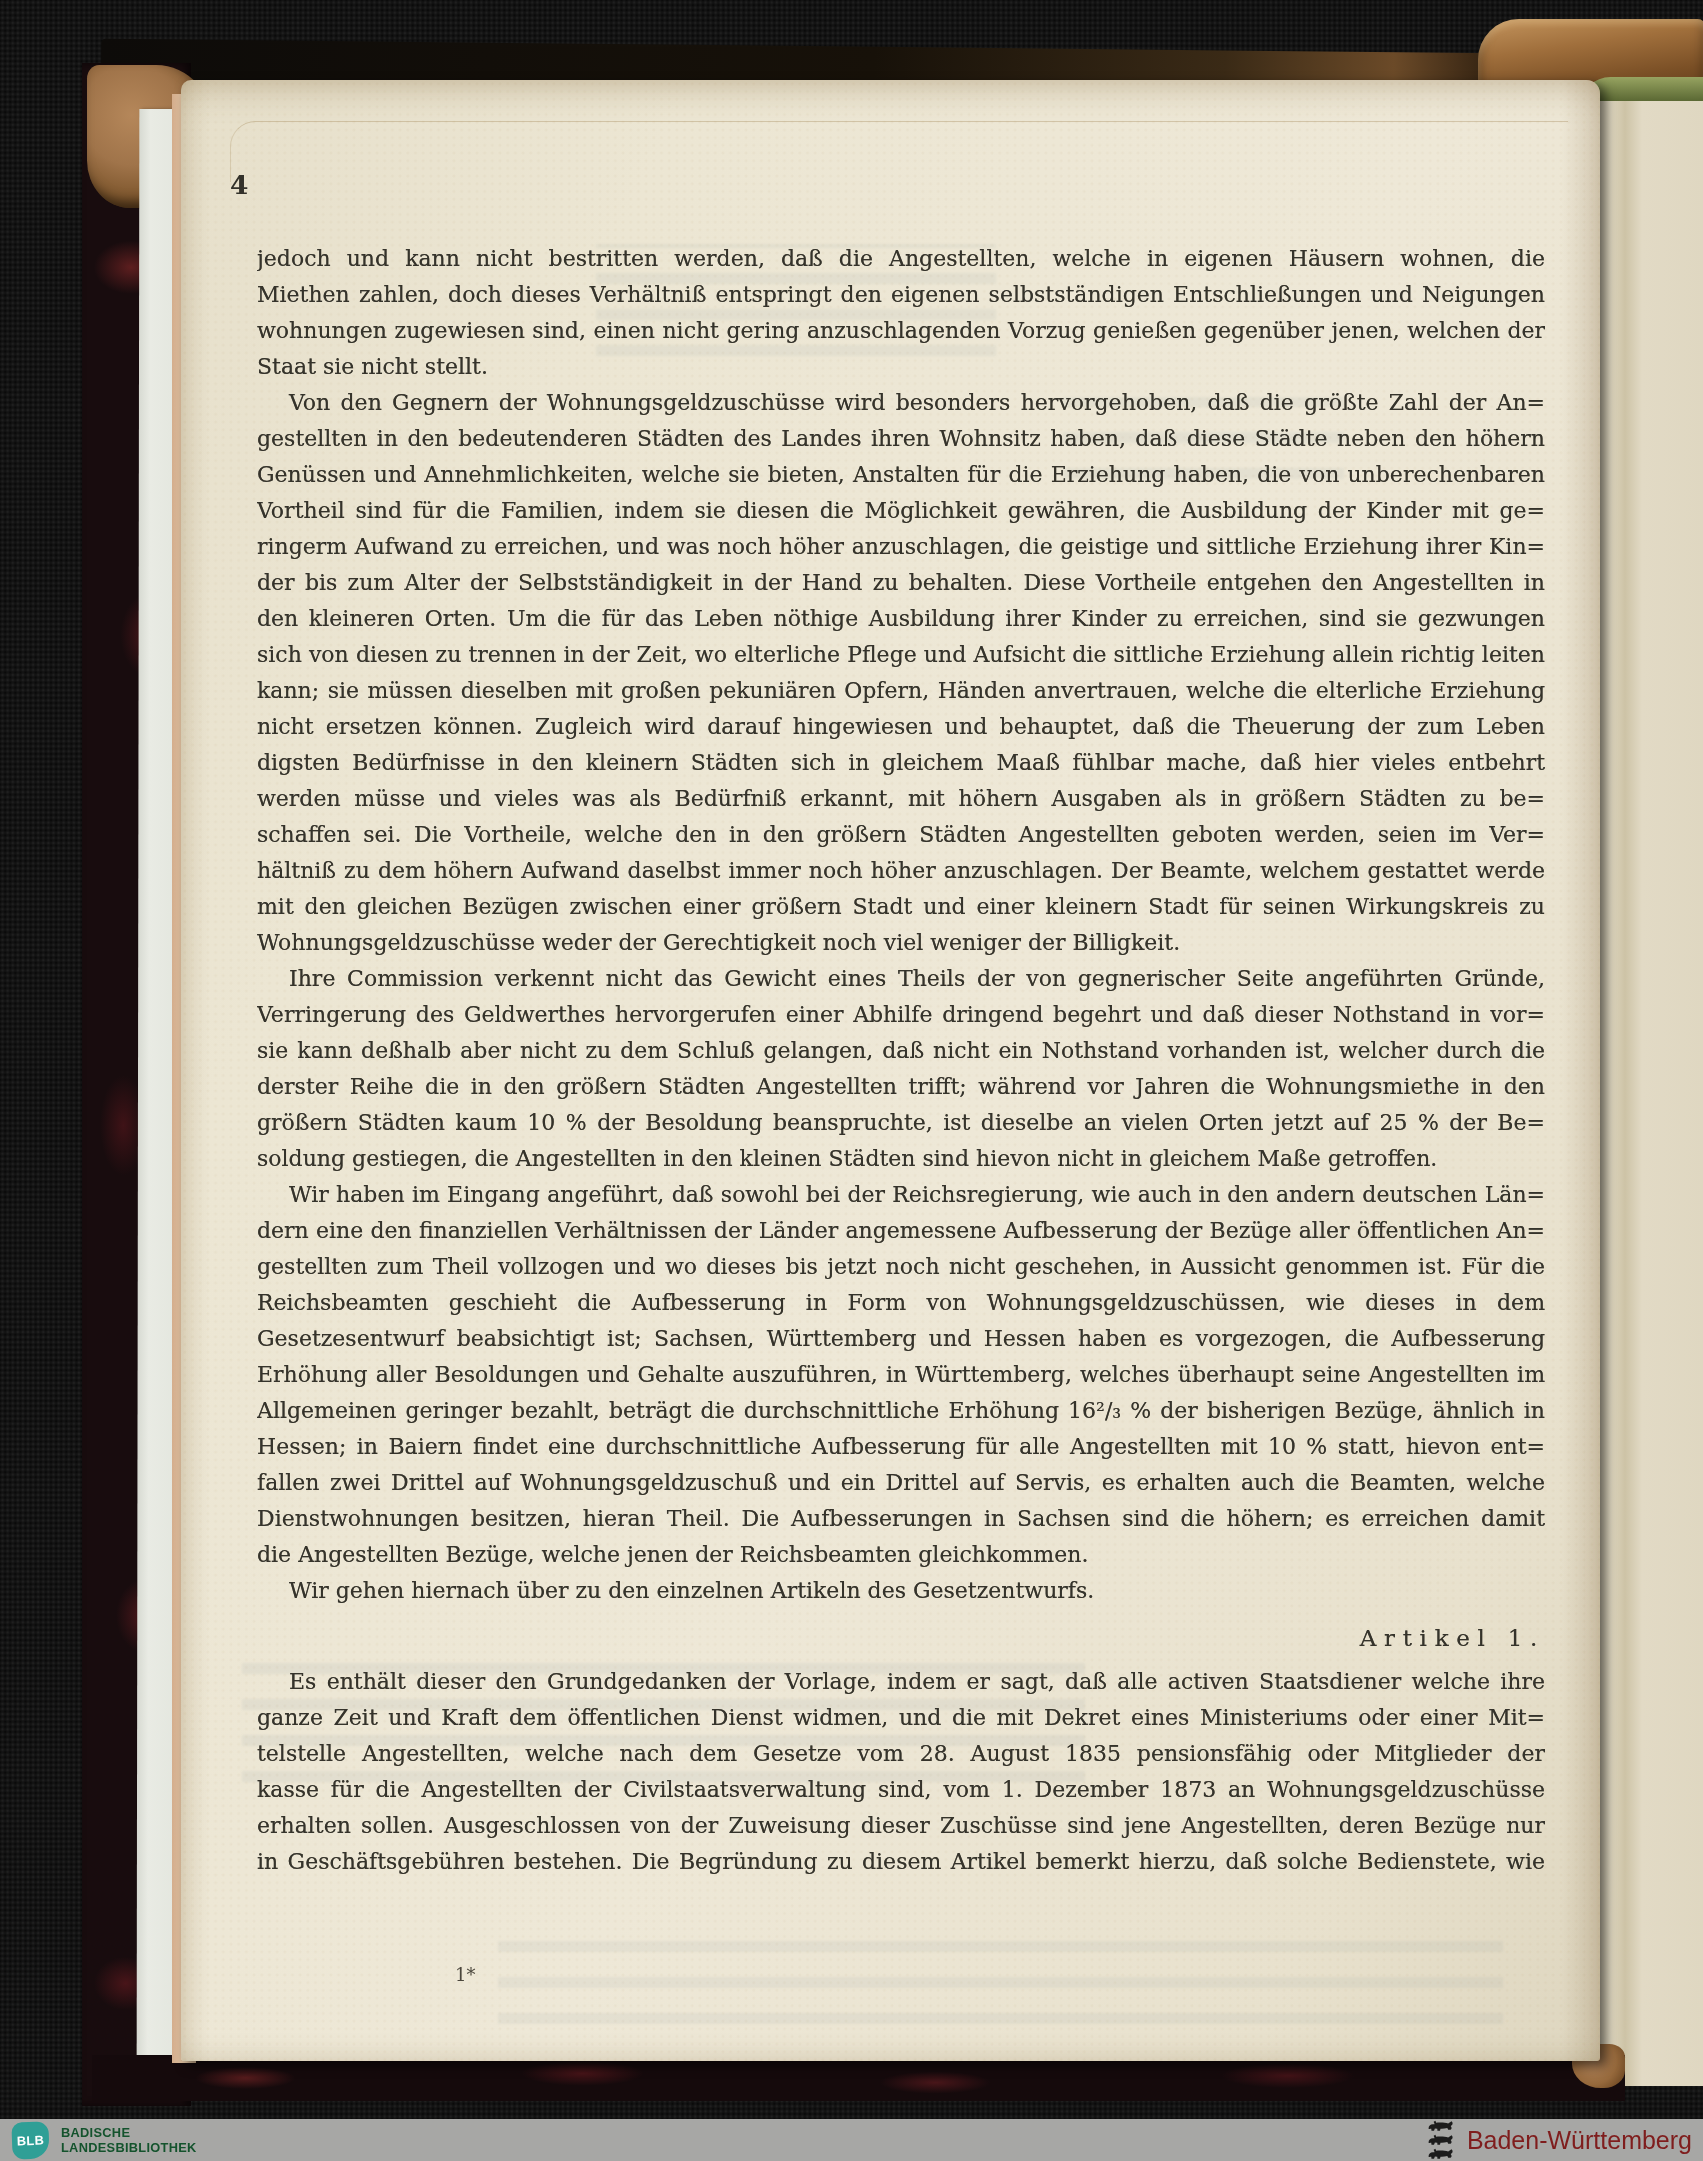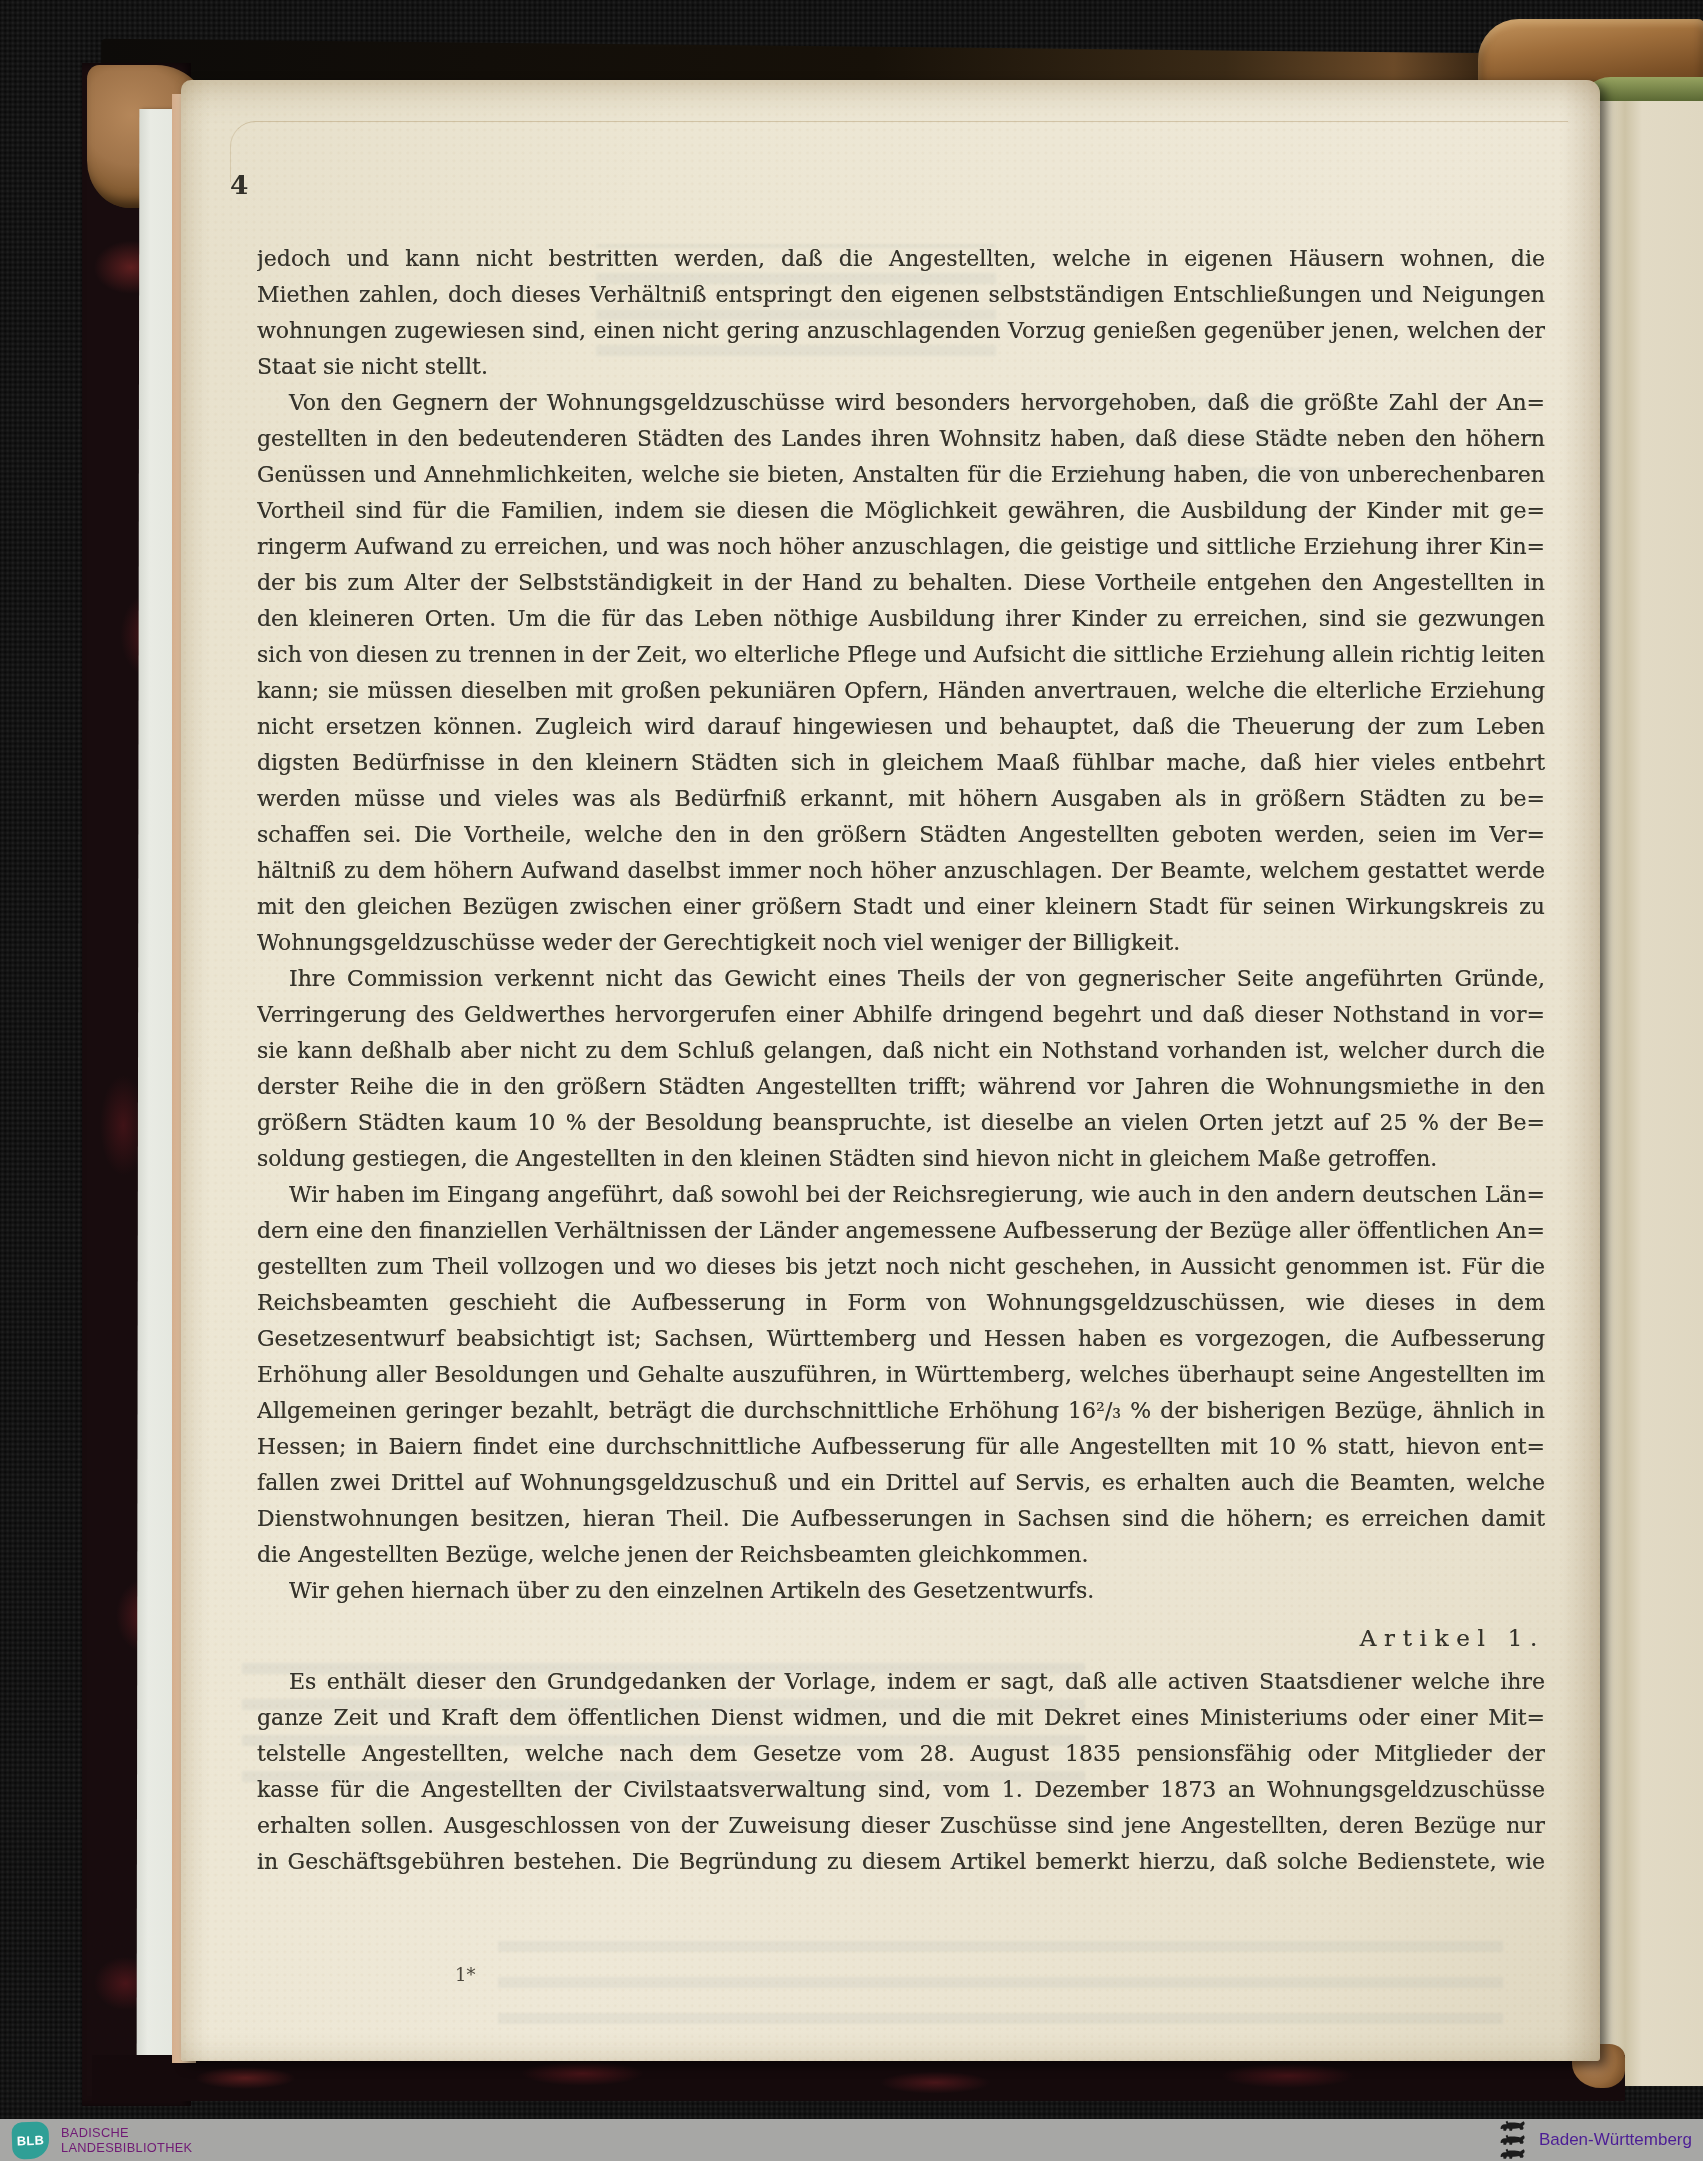--- a/index.html
+++ b/index.html
@@ -89,25 +89,25 @@
     text-align:right;letter-spacing:7.7px;font-size:23px;}
   .signature{position:absolute;left:274px;top:1884px;
     font-family:"DejaVu Serif", serif;font-size:18px;color:#4a463c;}
   
   .footer{position:absolute;left:0;right:0;bottom:0;height:43px;background:#a7a7a5;z-index:5;
     display:flex;align-items:center;justify-content:space-between;padding:0 12px;box-sizing:border-box;}
   .f-left{display:flex;align-items:center;gap:12px;}
   .blb-logo{width:37px;height:37px;background:#2f9f96;border-radius:10.2px 12px 19px 12px;
     transform:rotate(-2deg);display:flex;align-items:center;justify-content:center;}
   .blb-logo span{color:#fff;font-weight:bold;font-size:12.8px;letter-spacing:0.4px;}
-  .lib-name{color:#701a75;font-weight:normal;font-size:12.8px;line-height:14.5px;letter-spacing:0.3px;}
+  .lib-name{color:#14532d;font-weight:bold;font-size:12.8px;line-height:14.5px;letter-spacing:0.3px;}
   .f-right{display:flex;align-items:center;gap:12px;}
   .lions{display:flex;flex-direction:column;gap:0.9px;}
   .lions svg{display:block;}
-  .state-label{color:#4c1d95;font-size:17px;}
+  .state-label{color:#7f1d1d;font-size:25px;}
 </style>
 </head>
 <body>
 
 <div class="scene">
 
   <div class="top-edge"></div>
   <div class="spine-top"></div>
   <div class="headband"></div>
   <div class="right-pages"></div>

